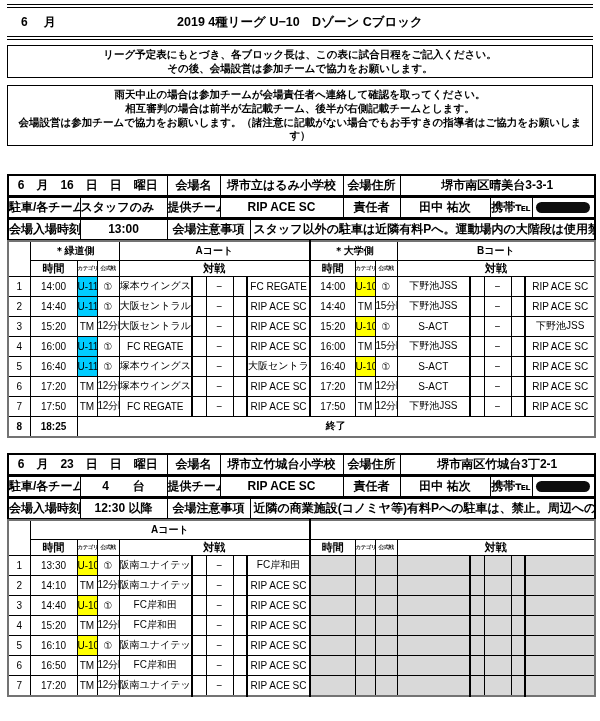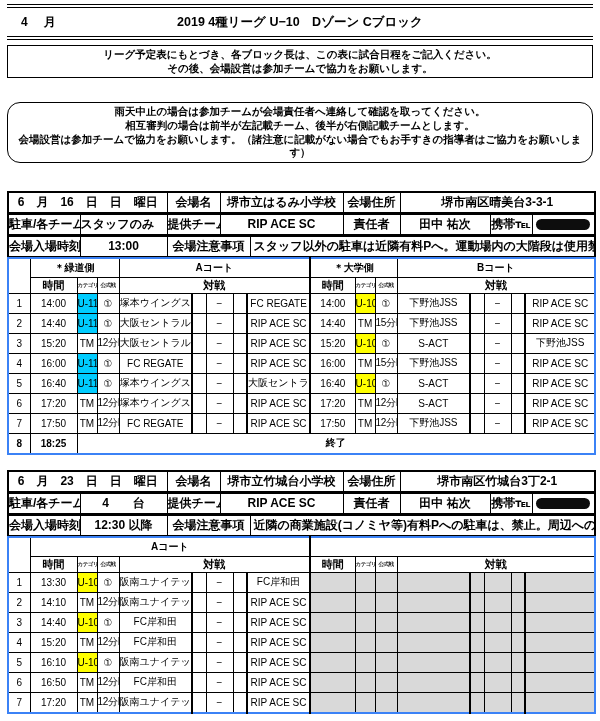--- a/index.html
+++ b/index.html
@@ -9,21 +9,21 @@
   
   .title-band{position:relative;border-top:4px double #000;border-bottom:4px double #000;
     height:28px;margin-top:2px;display:flex;align-items:center;}
   .month{position:absolute;left:14px;font-weight:bold;font-size:12px;letter-spacing:2px;}
   .main-title{width:100%;text-align:center;font-weight:bold;font-size:12.5px;}
 
   
   .notice{border:1.5px solid #000;text-align:center;font-weight:bold;
     font-size:10.5px;line-height:1.3;padding:2px 1px;}
   .n1{margin-top:5px;}
-  .n2{margin-top:24px;border-radius:13px;}
+  .n2{margin-top:7px;}
 
   
   table{border-collapse:collapse;table-layout:fixed;}
   td{border:1px solid #000;padding:0;text-align:center;overflow:hidden;white-space:nowrap;}
   .legend{width:587px;margin-top:8px;border:2px solid #000;}
   .legend td{border:2px solid #000;height:19px;font-weight:bold;font-size:10px;}
   .lg-u10{background:var(--u10,#FFFF00);}
   .lg-u11{background:var(--u11,#00CCFF);}
   .lg-u12{background:var(--u12,#99CC00);}
   .lg-notes{font-size:9.5px;}
@@ -32,41 +32,41 @@
   .sect{margin-top:28px;}
   .sect2{margin-top:15px;}
   .info{width:587px;border:2px solid #000;}
   .info + .info{margin-top:-1px;}
   .info td{height:19px;font-size:12px;font-weight:bold;}
   .sm{font-size:8px;}
   .note-cell{font-size:9.5px;text-align:left;padding-left:3px;}
   .redact{background:#0d0d0d;border-radius:6px;height:11px;width:88%;margin:0 auto;}
 
   
-  .grid{width:587px;border:2px solid #3b82f6;margin-top:-1px;}
+  .grid{width:587px;border:2px solid #737373;margin-top:-1px;}
   .grid td{height:19px;font-size:10px;}
   .hrow td{font-weight:bold;font-size:10px;height:18px;}
   .hrow2 td{height:15px;font-weight:bold;font-size:11px;}
   .thead-tiny{font-size:5.5px!important;letter-spacing:-0.5px;color:#222;}
   .num{font-size:9px;}
   .tiny{font-size:6px;letter-spacing:-0.3px;}
   .teamcell{font-size:9.5px;}
   .bl2{border-left-width:2px;}
   .cat-u10{background:var(--u10,#FFFF00);}
   .cat-u11{background:var(--u11,#00CCFF);}
   .g{background:var(--empty,#D9D9D9);}
   .endrow td{font-weight:bold;}
 </style>
 </head>
 <body>
 
 <div class="page">
 
   <div class="title-band">
-    <span class="month">4　月</span>
+    <span class="month">6　月</span>
     <span class="main-title">2019 4種リーグ U−10　Dゾーン Cブロック</span>
   </div>
 
   <div class="notice n1">
     <div>リーグ予定表にもとづき、各ブロック長は、この表に試合日程をご記入ください。</div>
     <div>その後、会場設営は参加チームで協力をお願いします。</div>
   </div>
 
   <div class="notice n2">
     <div>雨天中止の場合は参加チームが会場責任者へ連絡して確認を取ってください。</div>

